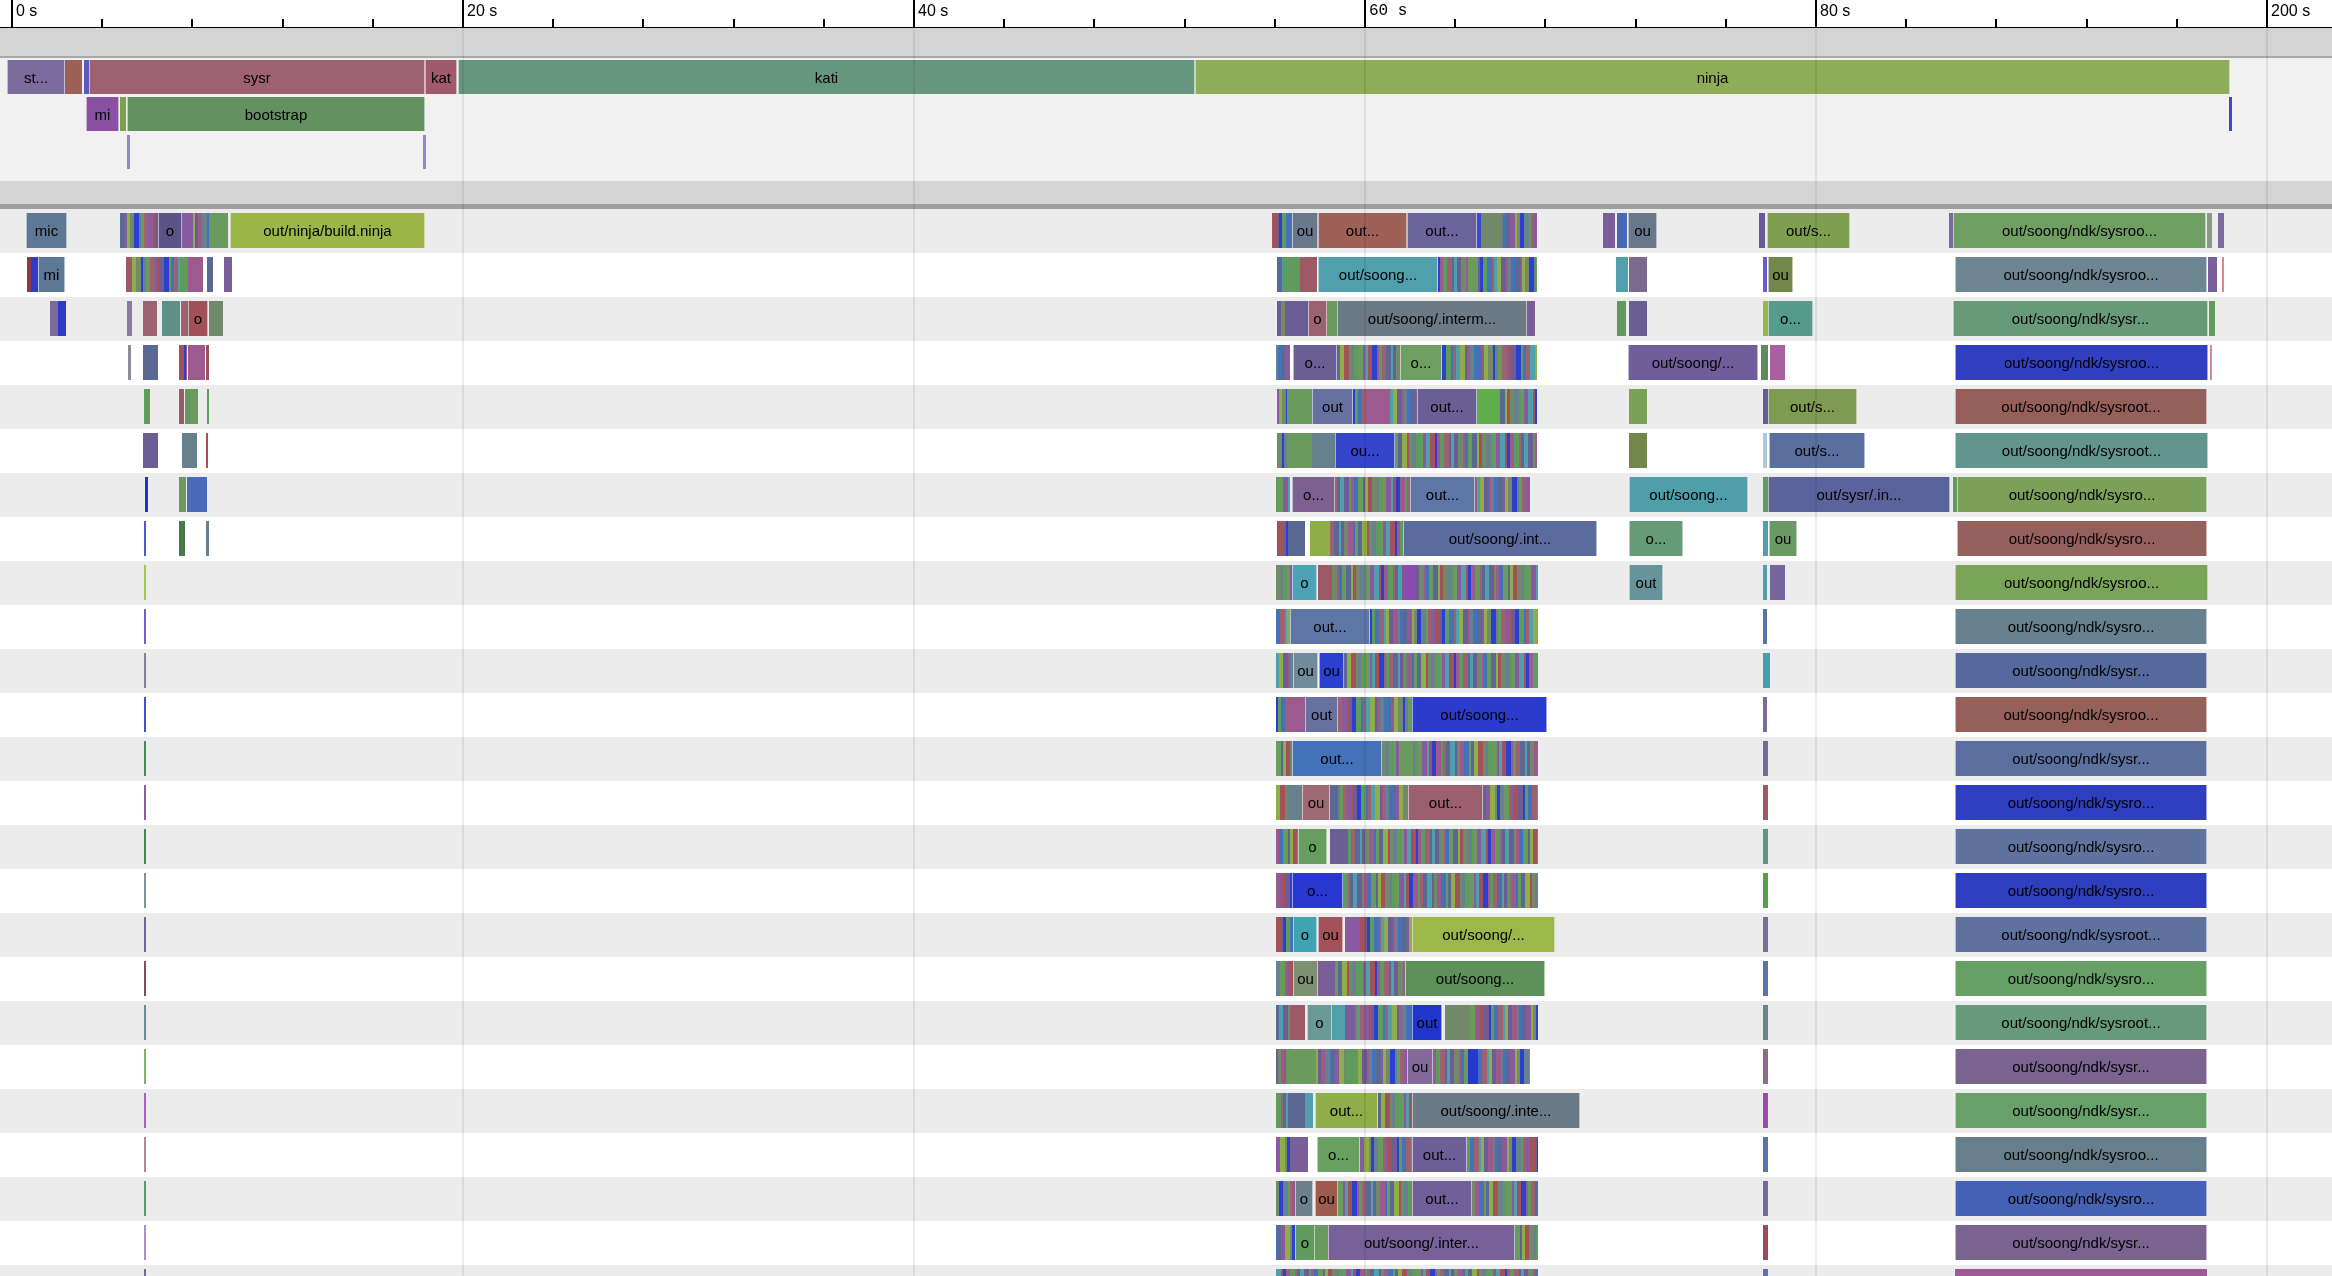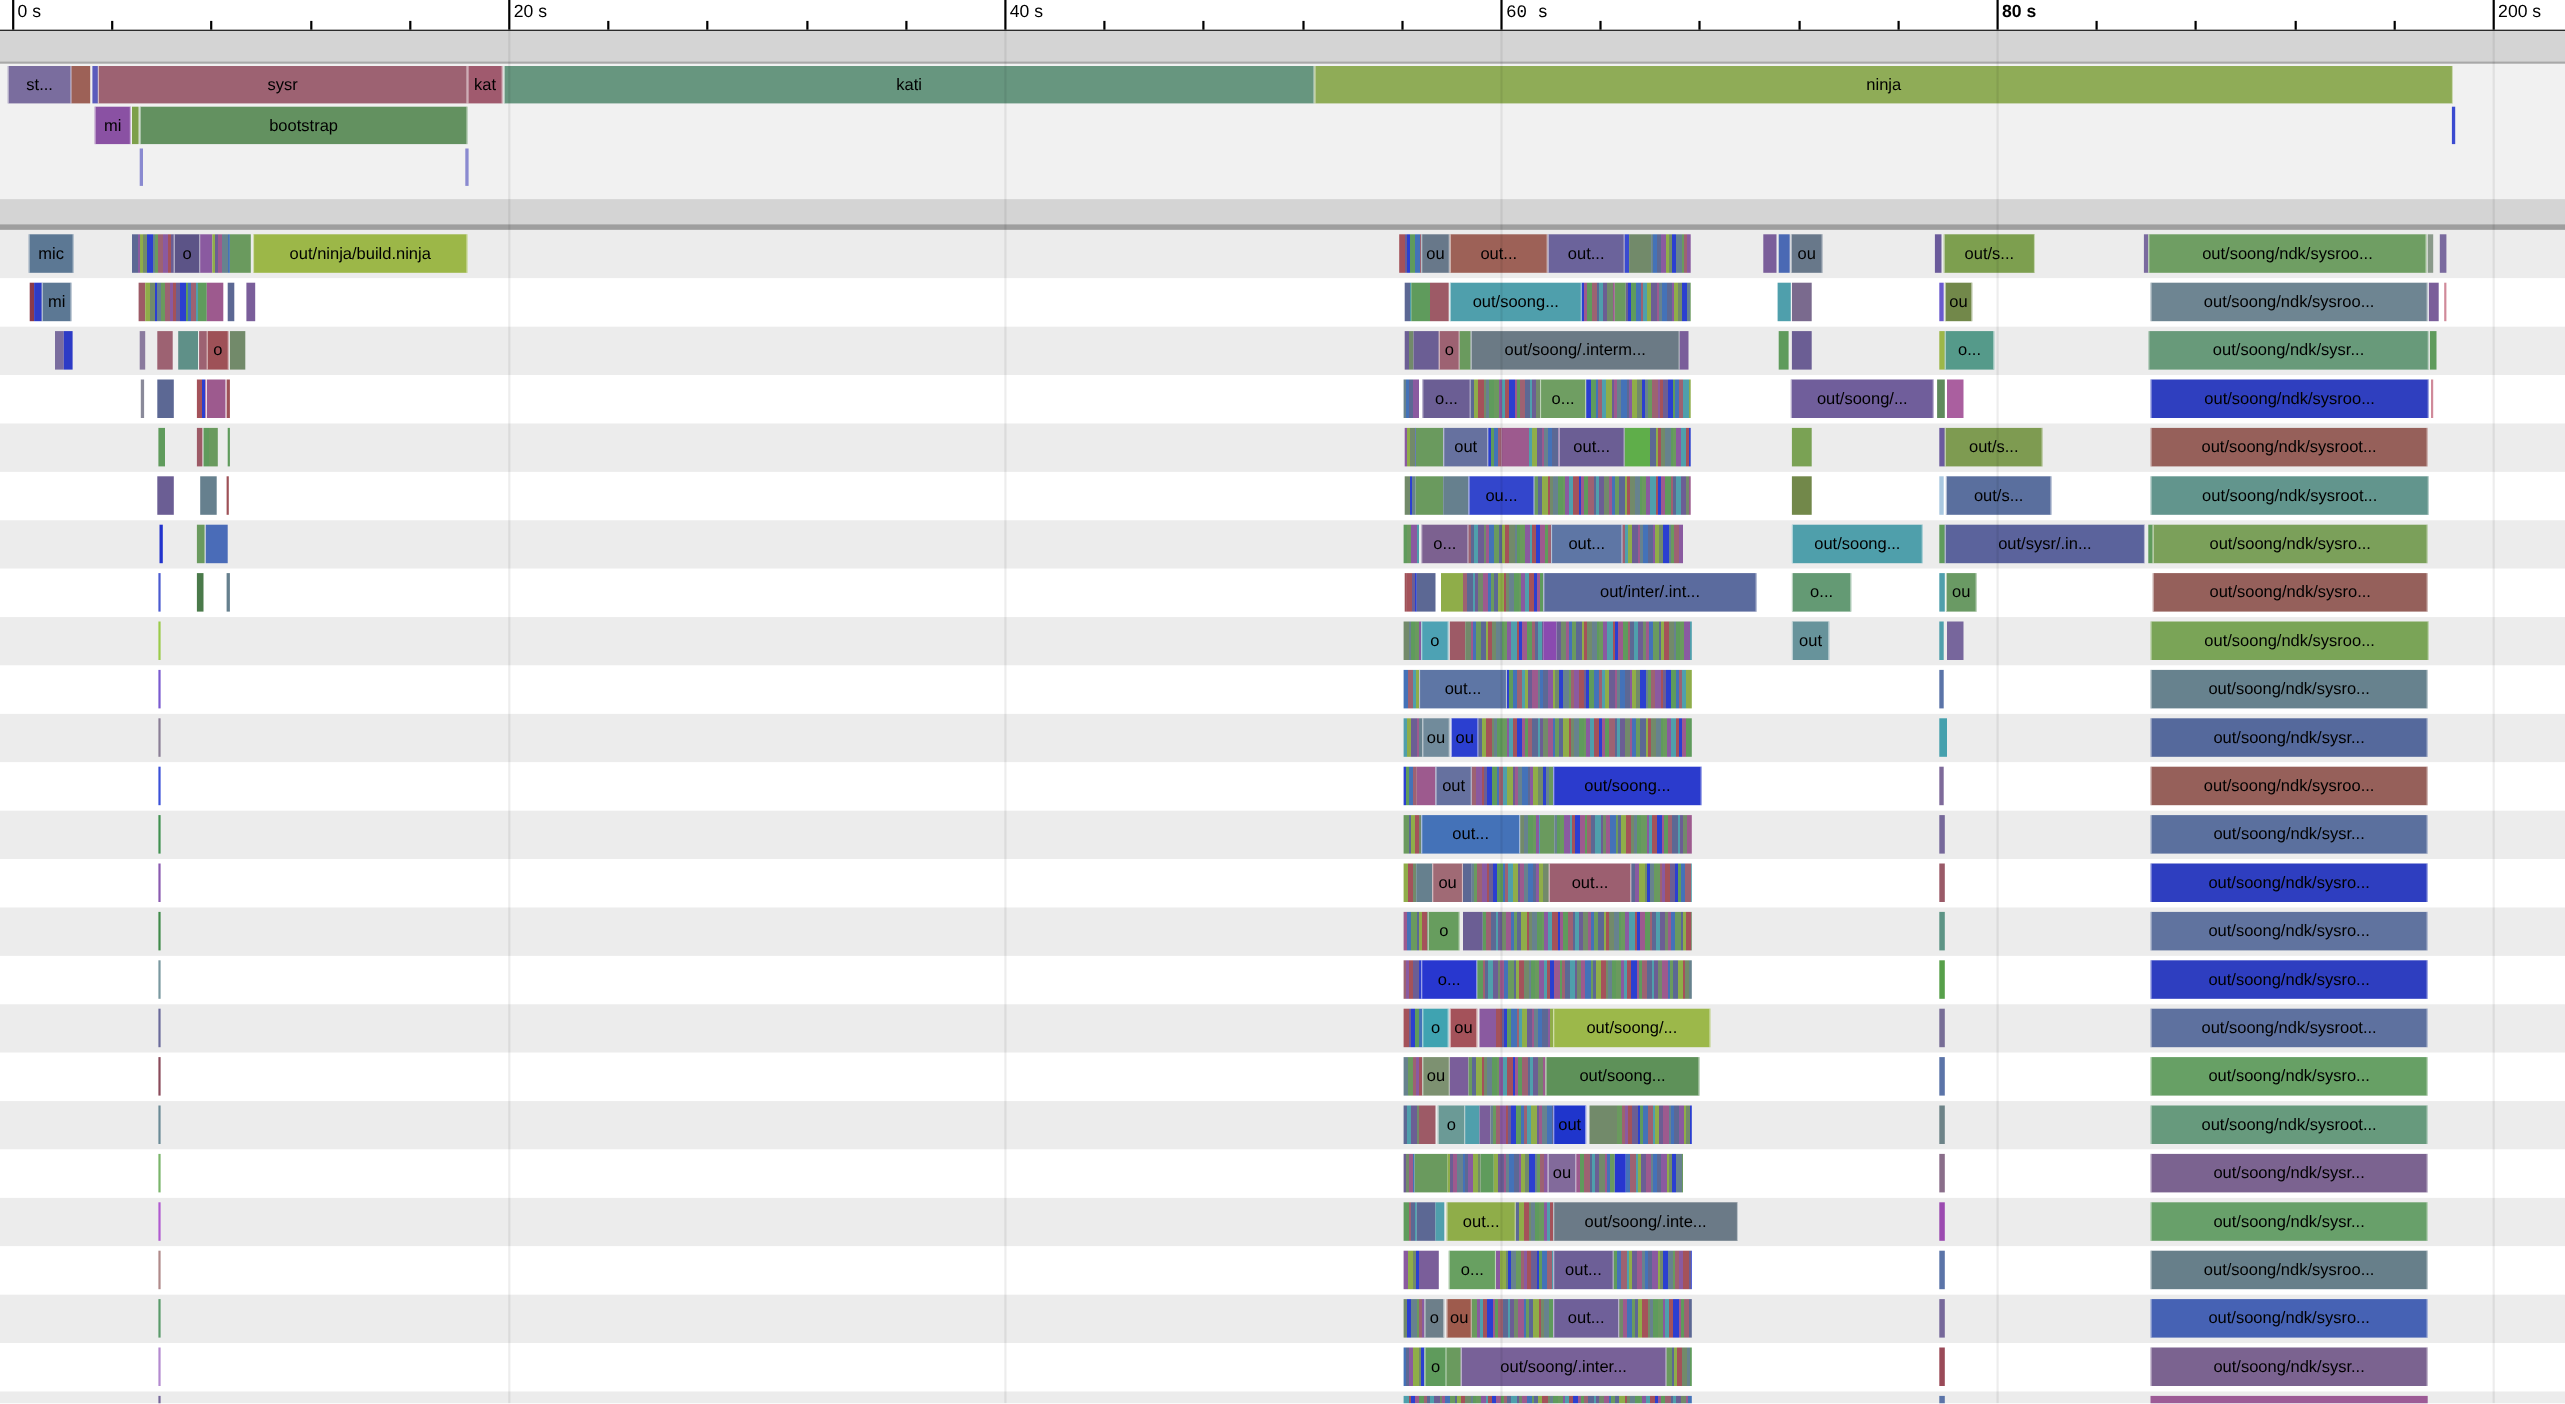--- a/index.html
+++ b/index.html
@@ -41,21 +41,21 @@
       <div class="tick-minor" style="left: 1093.4px;"></div>
       <div class="tick-minor" style="left: 1183.6px;"></div>
       <div class="tick-minor" style="left: 1273.8px;"></div>
       <div class="tick-major" style="left: 1364px;"></div>
       <div class="tick-label" style="left: 1369px; font-family: Liberation Mono, monospace;">60 s</div>
       <div class="tick-minor" style="left: 1454.2px;"></div>
       <div class="tick-minor" style="left: 1544.4px;"></div>
       <div class="tick-minor" style="left: 1634.6px;"></div>
       <div class="tick-minor" style="left: 1724.8px;"></div>
       <div class="tick-major" style="left: 1815px;"></div>
-      <div class="tick-label" style="left: 1820px; font-weight: bold;">80 s</div>
+      <div class="tick-label" style="left: 1820px;">80 s</div>
       <div class="tick-minor" style="left: 1905.2px;"></div>
       <div class="tick-minor" style="left: 1995.4px;"></div>
       <div class="tick-minor" style="left: 2085.6px;"></div>
       <div class="tick-minor" style="left: 2175.8px;"></div>
       <div class="tick-major" style="left: 2266px;"></div>
       <div class="tick-label" style="left: 2271px;">200 s</div>
     </div>
   <div class="band band-a" style="top:28px;height:28px;"></div>
   <div id="section1">
       <div class="stripe" style="top: 58px; height: 123px; background: rgb(241, 241, 241);"></div>
@@ -225,21 +225,21 @@
       <div class="seg" style="left: 1953px; width: 4px; top: 477px; height: 35px; background: rgb(95, 155, 92);"></div>
       <div class="seg labeled" style="left: 1957px; width: 250px; top: 477px; height: 35px; background: rgb(123, 160, 90);">out/soong/ndk/sysro...</div>
       <div class="seg" style="left: 144px; width: 2px; top: 521px; height: 35px; background: rgb(74, 90, 208);"></div>
       <div class="seg" style="left: 179px; width: 6px; top: 521px; height: 35px; background: rgb(74, 122, 74);"></div>
       <div class="seg" style="left: 206px; width: 3px; top: 521px; height: 35px; background: rgb(102, 128, 142);"></div>
       <div class="seg" style="left: 1277px; width: 2px; top: 521px; height: 35px; background: rgb(158, 81, 87);"></div>
       <div class="seg" style="left: 1279px; width: 9px; top: 521px; height: 35px; background: linear-gradient(90deg, rgb(164, 82, 90) 0px, rgb(164, 82, 90) 5px, rgb(107, 94, 148) 5px, rgb(107, 94, 148) 7px, rgb(43, 63, 208) 7px, rgb(43, 63, 208) 9px);"></div>
       <div class="seg" style="left: 1288px; width: 17px; top: 521px; height: 35px; background: rgb(92, 104, 148);"></div>
       <div class="seg" style="left: 1310px; width: 20px; top: 521px; height: 35px; background: rgb(143, 173, 73);"></div>
       <div class="seg" style="left: 1330px; width: 73px; top: 521px; height: 35px; background: linear-gradient(90deg, rgb(157, 98, 114) 0px, rgb(157, 98, 114) 4px, rgb(92, 104, 148) 4px, rgb(92, 104, 148) 9px, rgb(79, 159, 172) 9px, rgb(79, 159, 172) 11px, rgb(107, 94, 148) 11px, rgb(107, 94, 148) 14px, rgb(114, 138, 106) 14px, rgb(114, 138, 106) 18px, rgb(157, 90, 142) 18px, rgb(157, 90, 142) 23px, rgb(68, 114, 184) 23px, rgb(68, 114, 184) 25px, rgb(106, 154, 94) 25px, rgb(106, 154, 94) 28px, rgb(92, 104, 148) 28px, rgb(92, 104, 148) 32px, rgb(143, 173, 73) 32px, rgb(143, 173, 73) 37px, rgb(164, 82, 90) 37px, rgb(164, 82, 90) 39px, rgb(114, 138, 106) 39px, rgb(114, 138, 106) 42px, rgb(103, 130, 142) 42px, rgb(103, 130, 142) 46px, rgb(95, 155, 92) 46px, rgb(95, 155, 92) 51px, rgb(106, 154, 94) 51px, rgb(106, 154, 94) 53px, rgb(138, 90, 160) 53px, rgb(138, 90, 160) 56px, rgb(79, 159, 172) 56px, rgb(79, 159, 172) 60px, rgb(164, 82, 90) 60px, rgb(164, 82, 90) 65px, rgb(43, 63, 208) 65px, rgb(43, 63, 208) 67px, rgb(157, 90, 142) 67px, rgb(157, 90, 142) 70px, rgb(95, 155, 92) 70px, rgb(95, 155, 92) 73px);"></div>
-      <div class="seg labeled" style="left: 1403px; width: 194px; top: 521px; height: 35px; background: rgb(91, 107, 158);">out/inter/.int...</div>
+      <div class="seg labeled" style="left: 1403px; width: 194px; top: 521px; height: 35px; background: rgb(91, 107, 158);">out/soong/.int...</div>
       <div class="seg labeled" style="left: 1629px; width: 54px; top: 521px; height: 35px; background: rgb(100, 154, 116);">o...</div>
       <div class="seg" style="left: 1763px; width: 5px; top: 521px; height: 35px; background: rgb(79, 159, 172);"></div>
       <div class="seg labeled" style="left: 1769px; width: 28px; top: 521px; height: 35px; background: rgb(106, 154, 100);">ou</div>
       <div class="seg labeled" style="left: 1957px; width: 250px; top: 521px; height: 35px; background: rgb(149, 96, 91);">out/soong/ndk/sysro...</div>
       <div class="seg" style="left: 144px; width: 2px; top: 565px; height: 35px; background: rgb(154, 203, 74);"></div>
       <div class="seg" style="left: 1276px; width: 16px; top: 565px; height: 35px; background: linear-gradient(90deg, rgb(114, 138, 106) 0px, rgb(114, 138, 106) 5px, rgb(103, 130, 142) 5px, rgb(103, 130, 142) 7px, rgb(95, 155, 92) 7px, rgb(95, 155, 92) 10px, rgb(106, 154, 94) 10px, rgb(106, 154, 94) 14px, rgb(138, 90, 160) 14px, rgb(138, 90, 160) 16px);"></div>
       <div class="seg labeled" style="left: 1292px; width: 25px; top: 565px; height: 35px; background: rgb(77, 162, 180);">o</div>
       <div class="seg" style="left: 1318px; width: 14px; top: 565px; height: 35px; background: rgb(157, 90, 102);"></div>
       <div class="seg" style="left: 1332px; width: 71px; top: 565px; height: 35px; background: linear-gradient(90deg, rgb(114, 138, 106) 0px, rgb(114, 138, 106) 5px, rgb(157, 90, 142) 5px, rgb(157, 90, 142) 7px, rgb(68, 114, 184) 7px, rgb(68, 114, 184) 10px, rgb(106, 154, 94) 10px, rgb(106, 154, 94) 14px, rgb(92, 104, 148) 14px, rgb(92, 104, 148) 19px, rgb(143, 173, 73) 19px, rgb(143, 173, 73) 21px, rgb(164, 82, 90) 21px, rgb(164, 82, 90) 24px, rgb(114, 138, 106) 24px, rgb(114, 138, 106) 28px, rgb(103, 130, 142) 28px, rgb(103, 130, 142) 33px, rgb(95, 155, 92) 33px, rgb(95, 155, 92) 35px, rgb(106, 154, 94) 35px, rgb(106, 154, 94) 38px, rgb(138, 90, 160) 38px, rgb(138, 90, 160) 42px, rgb(79, 159, 172) 42px, rgb(79, 159, 172) 47px, rgb(164, 82, 90) 47px, rgb(164, 82, 90) 49px, rgb(43, 63, 208) 49px, rgb(43, 63, 208) 52px, rgb(157, 90, 142) 52px, rgb(157, 90, 142) 56px, rgb(95, 155, 92) 56px, rgb(95, 155, 92) 61px, rgb(157, 98, 114) 61px, rgb(157, 98, 114) 63px, rgb(92, 104, 148) 63px, rgb(92, 104, 148) 66px, rgb(79, 159, 172) 66px, rgb(79, 159, 172) 70px, rgb(107, 94, 148) 70px, rgb(107, 94, 148) 71px);"></div>
       <div class="seg" style="left: 1403px; width: 12px; top: 565px; height: 35px; background: rgb(138, 74, 176);"></div>

